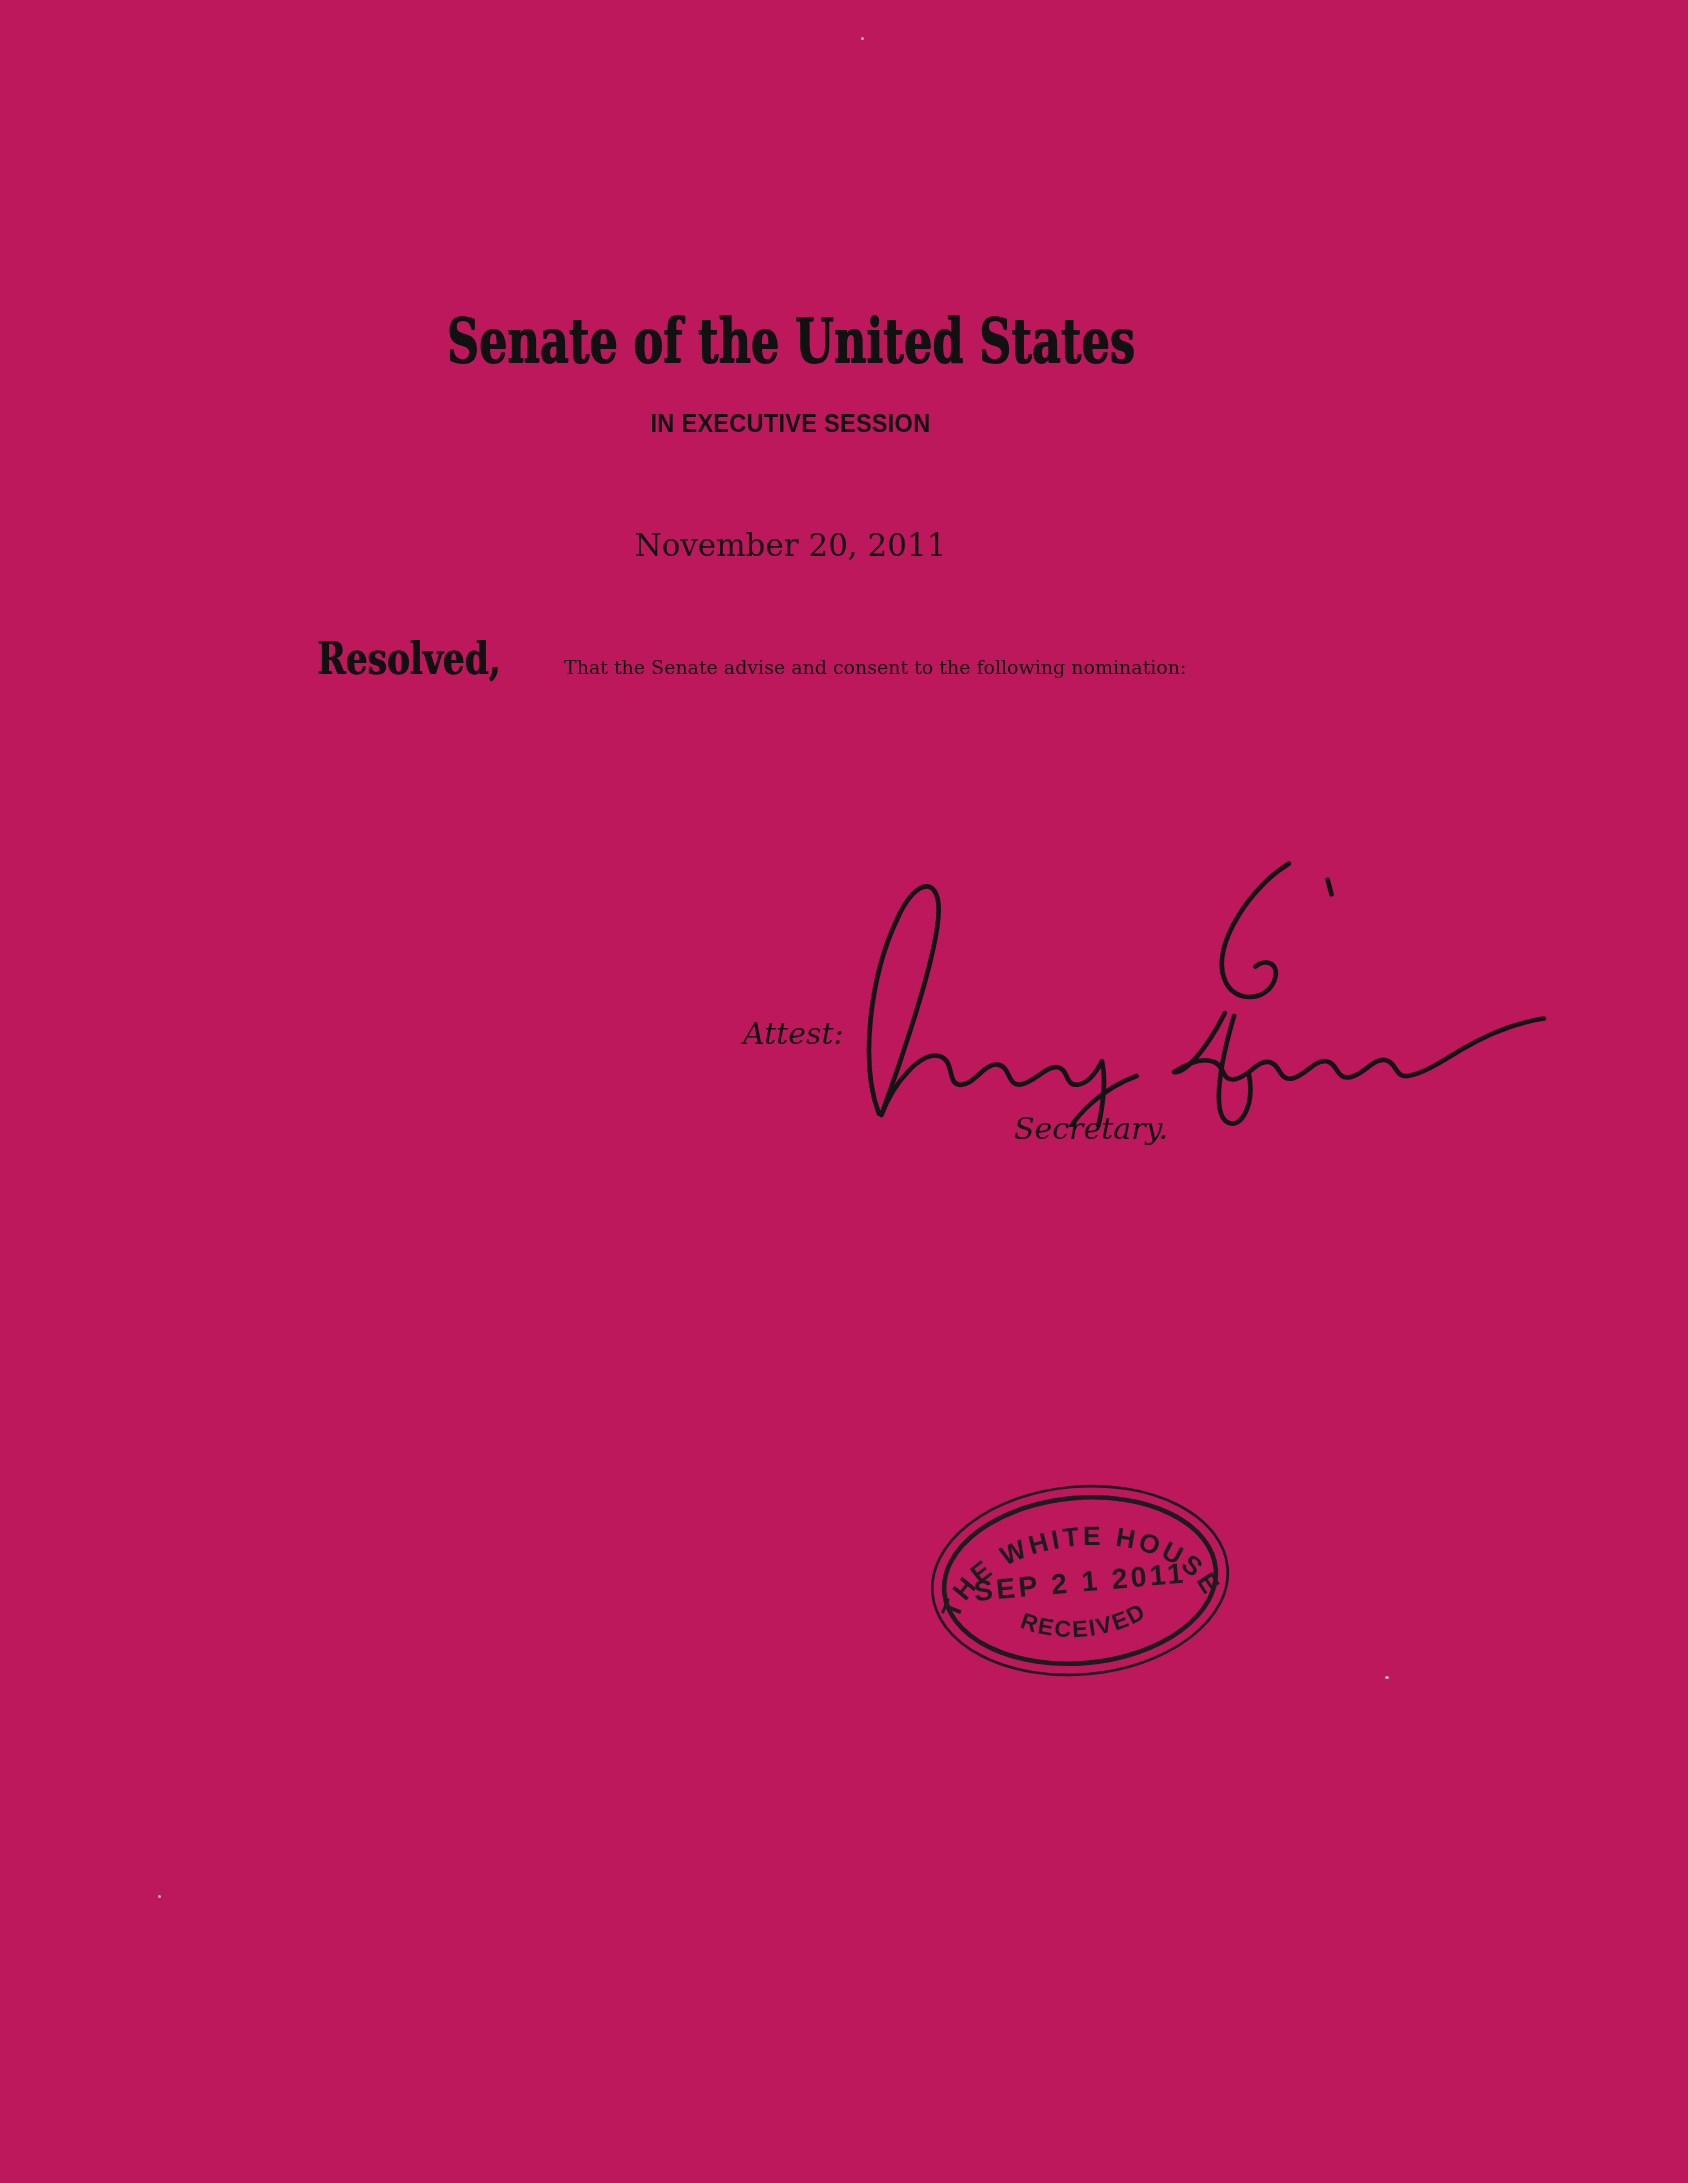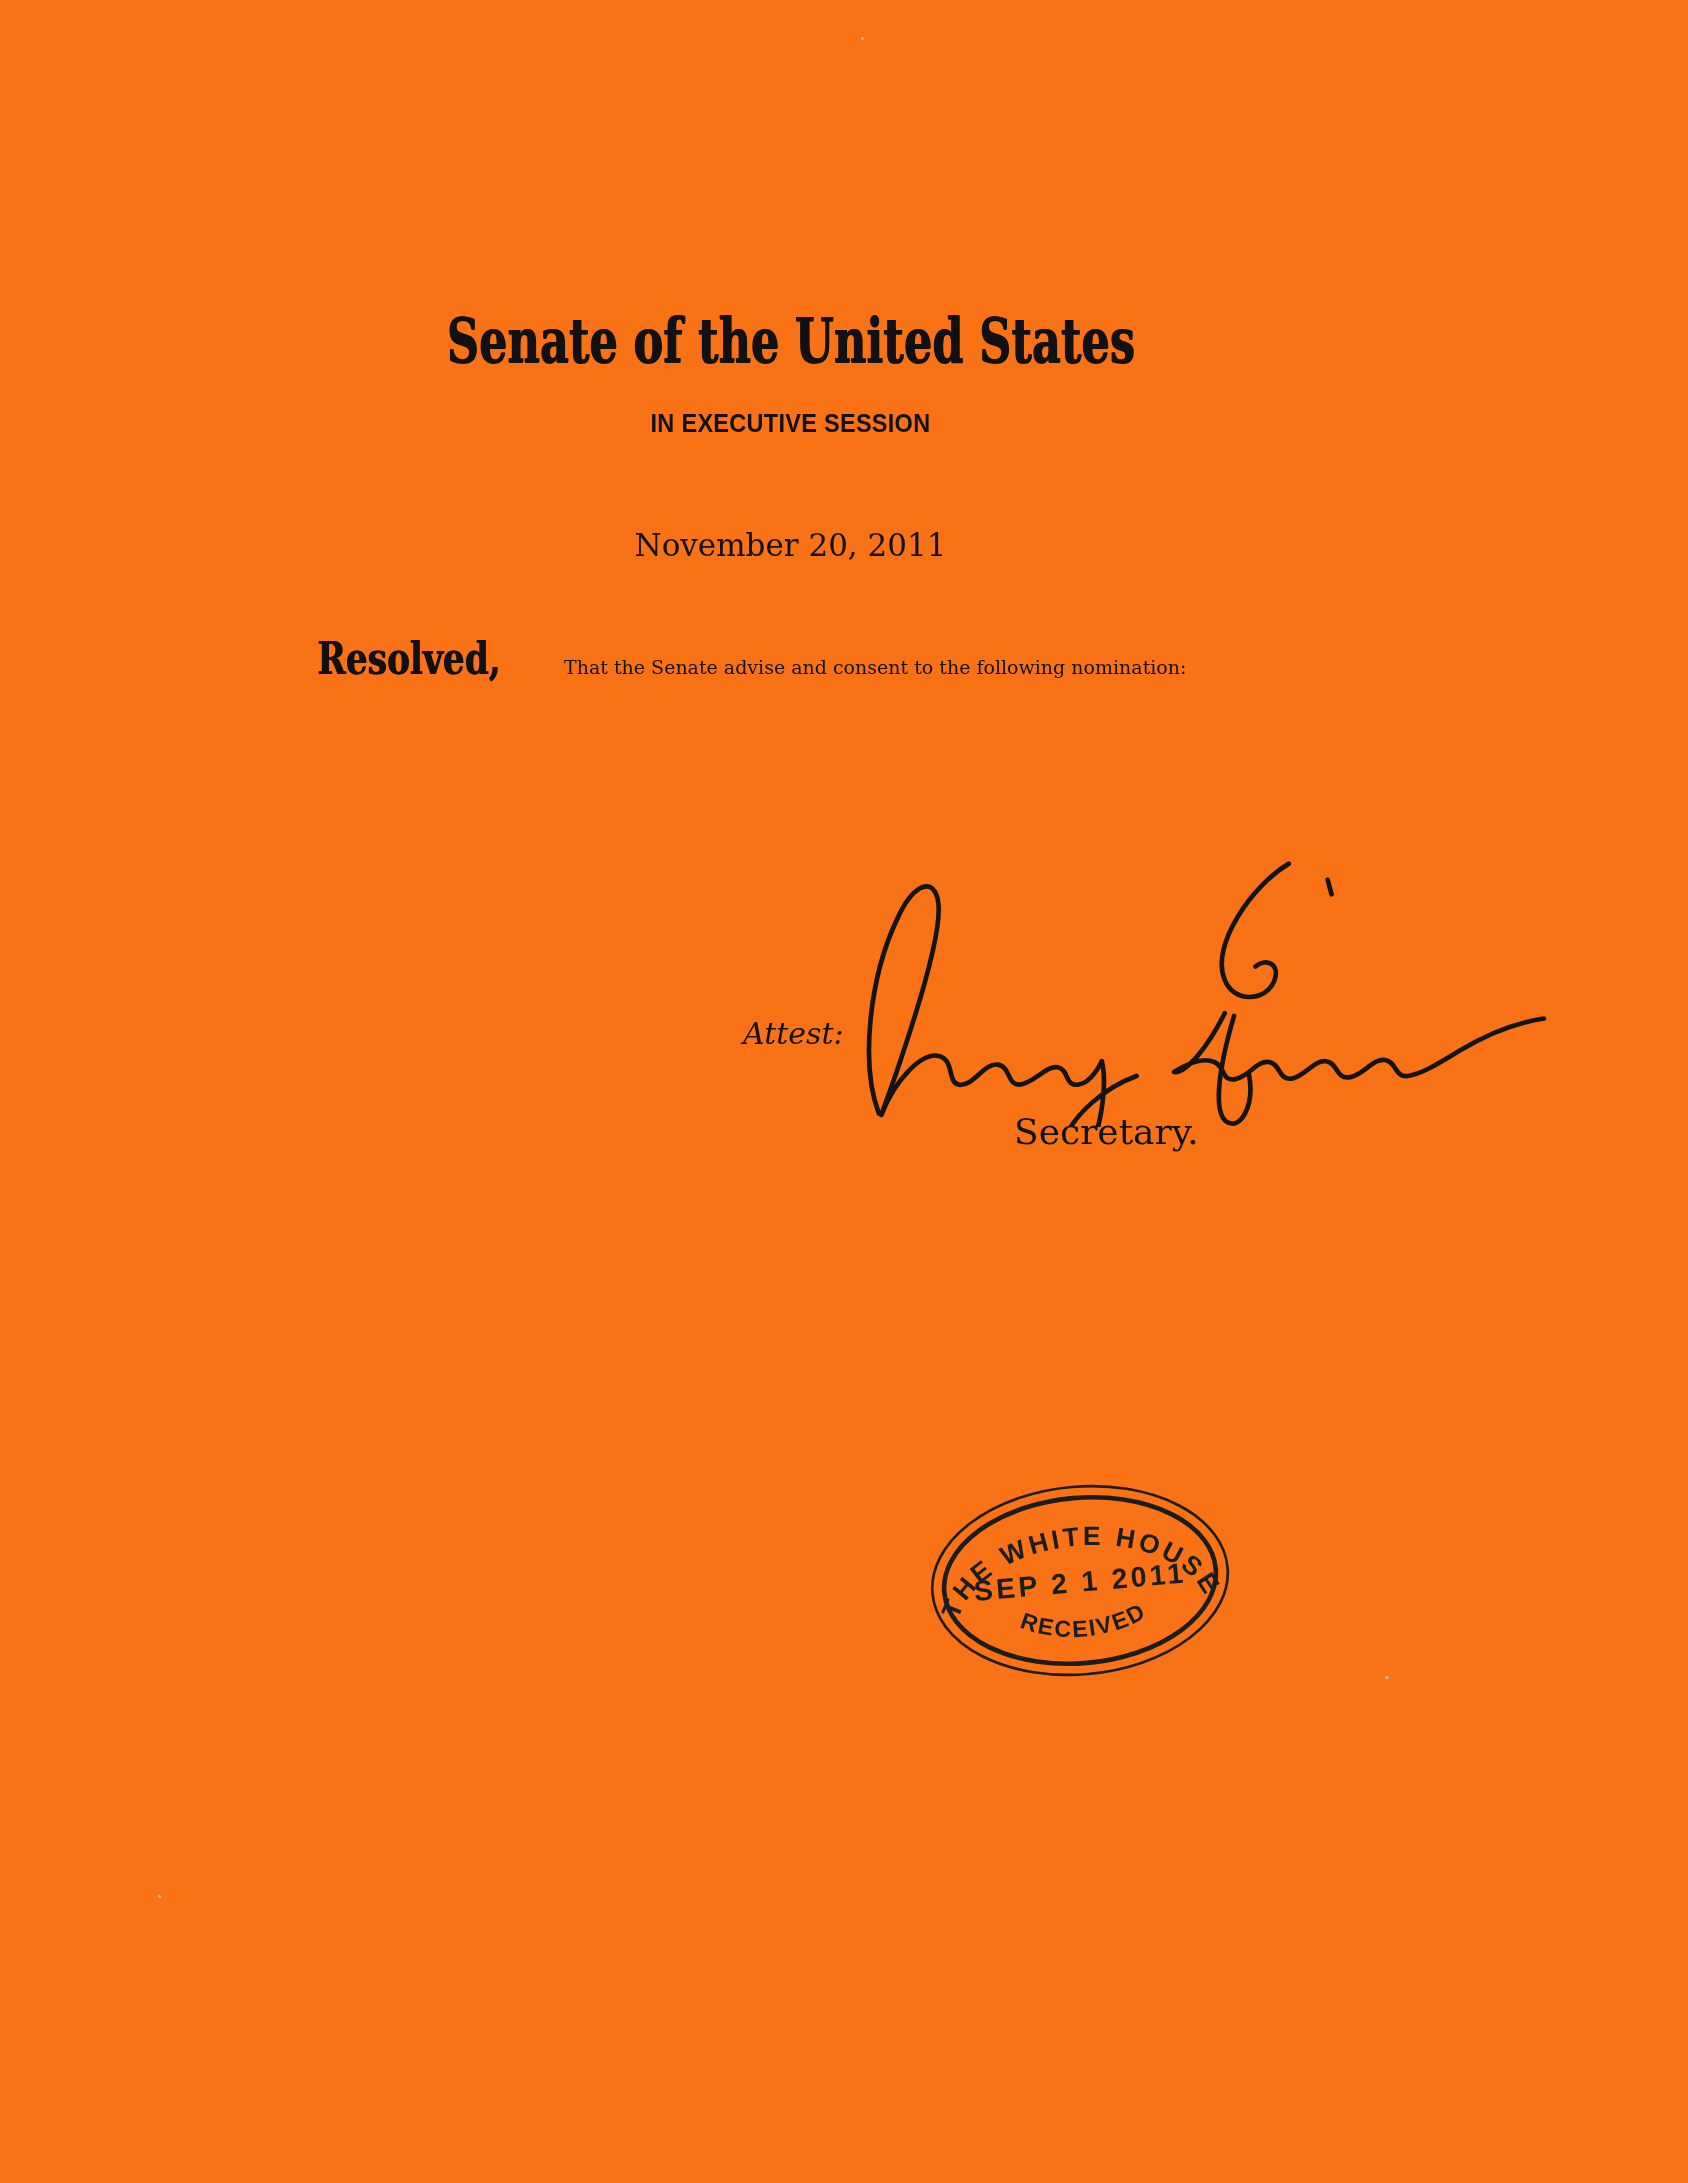--- a/index.html
+++ b/index.html
@@ -2,21 +2,21 @@
 <html style="font-size:10.6px"><head>
 <meta charset="utf-8">
 <style>
   * { margin: 0; padding: 0; box-sizing: border-box; }
   html, body { background: #e8e8e8; }
   .page {
     position: relative;
     width: 1688px;
     height: 2183px;
     margin: 0 auto;
-    background: #f97316;
+    background: #be185d;
     color: #111111;
     overflow: hidden;
     font-family: "DejaVu Serif", "Liberation Serif", serif;
   }
 
   
   .doc-title {
     position: absolute;
     left: 228px; top: 310px; width: 1125px;
     text-align: center;
@@ -90,21 +90,22 @@
     font-size: 30px;
   }
   .signature-svg {
     position: absolute;
     left: 820px; top: 846px;
     width: 748px; height: 281px;
   }
   .secretary-label {
     position: absolute;
     left: 1014px; top: 1111px;
-    font-size: 36px;
+    font-style: italic;
+    font-size: 30px;
   }
 
   
   .stamp {
     position: absolute;
     left: 924px; top: 1478px;
     width: 312px; height: 205px;
     transform: rotate(-5deg);
     transform-origin: 50% 50%;
   }

